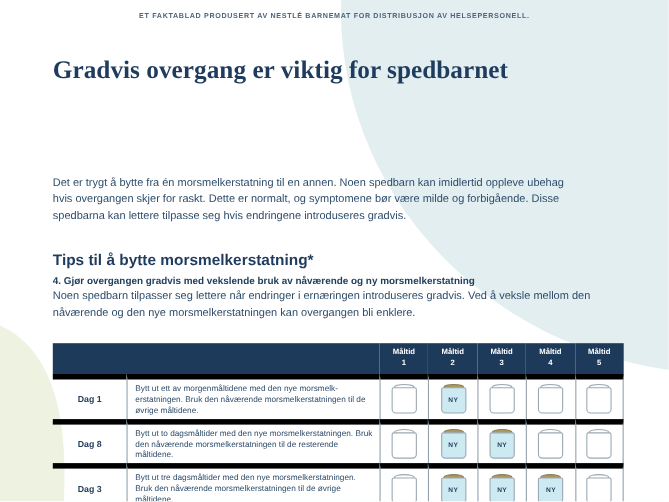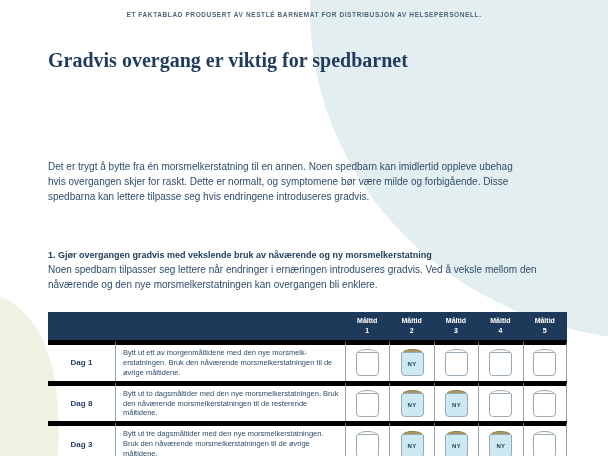--- a/index.html
+++ b/index.html
@@ -13,21 +13,21 @@
     border-radius:50%;background:#e3eef0;z-index:0;
   }
   .blob-green{position:absolute;left:0;top:286px;z-index:0;}
   
   .kicker{
     position:absolute;left:0;top:11px;width:608px;text-align:center;
     font-size:6.5px;font-weight:bold;letter-spacing:0.6px;color:#4d657c;z-index:2;
   }
   .title{
     position:absolute;left:48px;top:36px;width:540px;z-index:2;
-    font-family:"Liberation Serif",serif;font-weight:700;font-size:20px;
+    font-family:"Liberation Serif",serif;font-weight:700;font-size:23px;
     line-height:1.16;color:#1f3b5d;
   }
   .title span{display:block;white-space:nowrap;}
   .para{position:absolute;left:48px;z-index:2;}
   .intro-bold{top:100px;width:500px;font-size:9.5px;font-weight:bold;line-height:1.5;}
   .intro-body{top:149px;width:478px;font-size:10px;line-height:1.5;}
   .tips-heading{
     position:absolute;left:48px;top:216px;z-index:2;
     font-size:14px;font-weight:bold;color:#1f3b5d;
   }
@@ -85,21 +85,22 @@
   </svg>
 
   <div class="kicker">ET FAKTABLAD PRODUSERT AV NESTLÉ BARNEMAT FOR DISTRIBUSJON AV HELSEPERSONELL.</div>
 
   <h1 class="title">
     <span>Gradvis overgang er viktig for spedbarnet</span>
   </h1>
 
   <p class="para intro-body">Det er trygt å bytte fra én morsmelkerstatning til en annen. Noen spedbarn kan imidlertid oppleve ubehag hvis overgangen skjer for raskt. Dette er normalt, og symptomene bør være milde og forbigående. Disse spedbarna kan lettere tilpasse seg hvis endringene introduseres gradvis.</p>
 
-  <p class="para step-title">1. Gjør overgangen gradvis med vekslende bruk av nåværende og ny morsmelkerstatning</p>
+  <h2 class="tips-heading">Tips til å bytte morsmelkerstatning*</h2>
+  <p class="para step-title">4. Gjør overgangen gradvis med vekslende bruk av nåværende og ny morsmelkerstatning</p>
   <p class="para step-body">Noen spedbarn tilpasser seg lettere når endringer i ernæringen introduseres gradvis. Ved å veksle mellom den nåværende og den nye morsmelkerstatningen kan overgangen bli enklere.</p>
 
   <div class="ftable">
       <div class="th" style="grid-column:1 / 3"></div>
       <div class="th">
         <div>Måltid</div>
         <div>1</div>
       </div>
       <div class="th">
         <div>Måltid</div>

